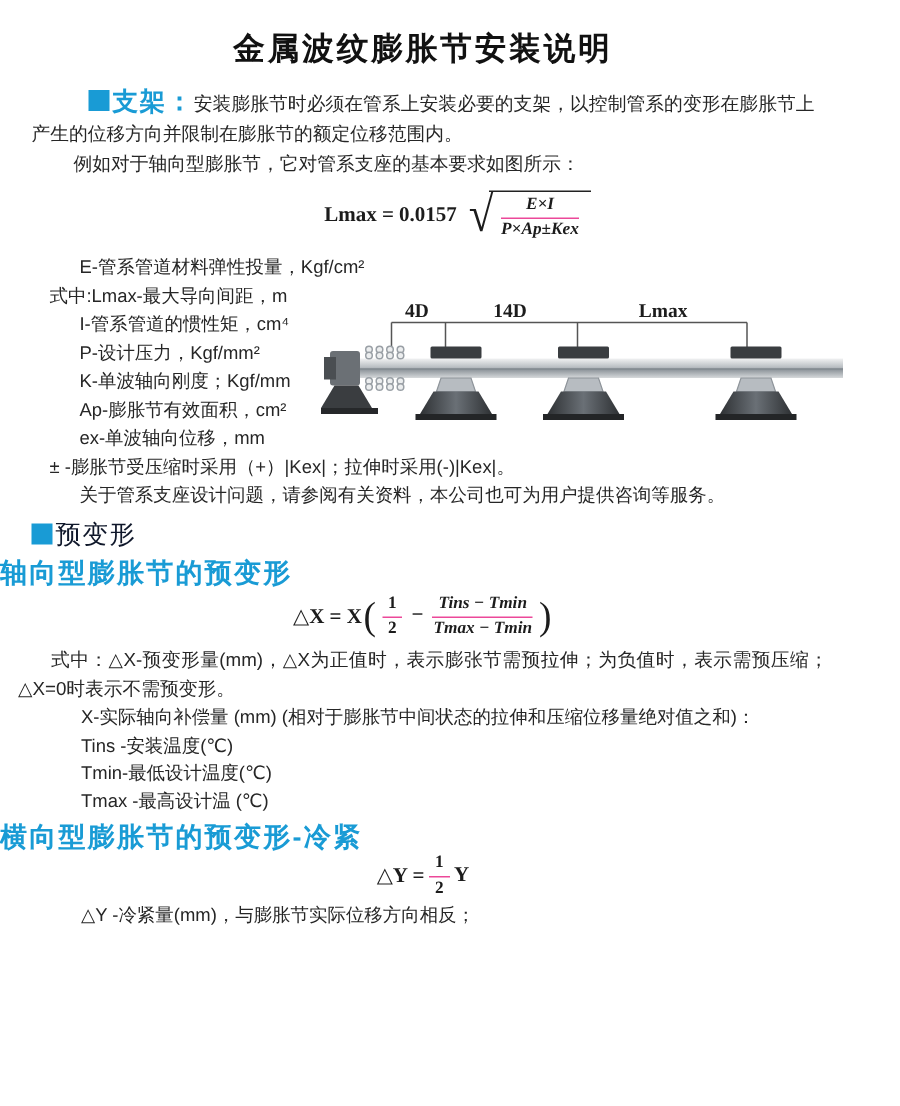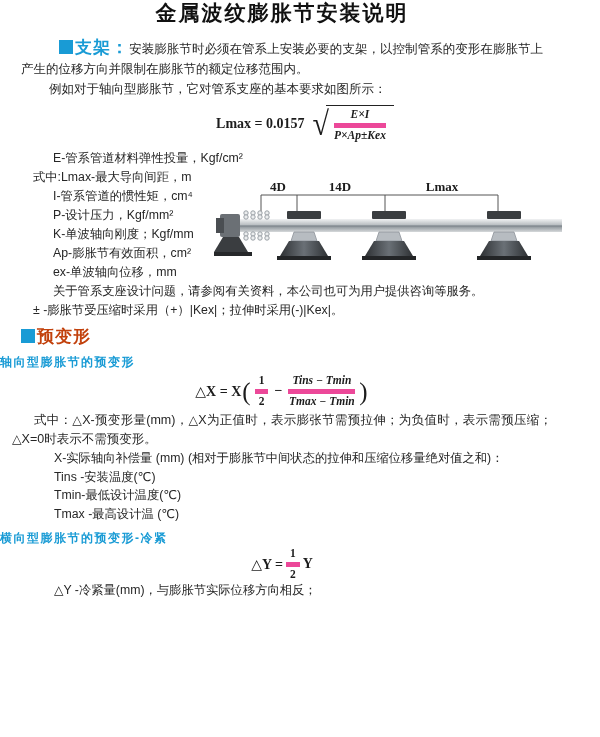--- a/index.html
+++ b/index.html
@@ -1,51 +1,51 @@
 <!DOCTYPE html>
 <html><head>
 <meta charset="utf-8">
 <style>
   html,body{margin:0;padding:0;background:#fff;}
   body{width:600px;height:737px;overflow:hidden;font-family:"Liberation Sans","DejaVu Sans",sans-serif;color:#262626;}
-  .page{position:relative;width:564px;height:737px;padding-top:0;box-sizing:border-box;}
+  .page{position:relative;width:564px;height:737px;padding-top:20px;box-sizing:border-box;}
 
   h1.title{margin:0;font-size:21px;line-height:26px;text-align:center;font-weight:bold;color:#111;letter-spacing:2px;}
 
   .para{font-size:12.5px;line-height:20px;margin:0 21px;text-align:justify;}
   .indent-lg{text-indent:38px;margin-top:12px;}
   .indent-md{text-indent:28px;}
 
   .sec-label{color:#199bd5;font-weight:bold;font-size:17px;letter-spacing:1px;white-space:nowrap;}
   .marker{display:inline-block;width:14px;height:14px;background:#199bd5;margin-right:2px;vertical-align:-1px;}
 
   
   .formula{display:flex;align-items:center;justify-content:center;font-family:"Liberation Serif","DejaVu Serif",serif;font-weight:bold;color:#1c1c1c;}
   .formula .frac{display:inline-block;text-align:center;font-size:11.5px;line-height:1.2;margin:0 3px;}
-  .frac .num{display:block;border-bottom:5px solid #ec4899;padding:0 4px 1px;}
+  .frac .num{display:block;border-bottom:1px solid #ec4899;padding:0 4px 1px;}
   .frac .den{display:block;padding-top:1px;}
   .f-lmax{font-size:14px;height:38px;margin:6px 0 6px 46px;}
   .radical{font-size:30px;font-weight:400;line-height:1;transform:scaleY(1.12);margin:0 -3px 0 8px;}
   .sqrt-body{display:inline-block;border-top:1.5px solid #222;padding:2px 5px 0;}
   .sqrt-body .frac{font-style:italic;}
   .f-axial{font-size:14px;margin:2px 0;height:36px;}
   .paren{font-size:25px;font-weight:400;line-height:1;margin:0 1px;transform:scaleY(1.05);}
   .f-op{margin:0 3px;}
   .ital{font-style:italic;}
   .f-lateral{font-size:14px;height:30px;margin:2px 0;}
 
   
   .defs-wrap{position:relative;margin-top:2px;min-height:174px;}
   .def{margin:0 0 0 53px;font-size:12.3px;line-height:19px;}
   .def.first{margin-left:33px;}
   .diagram{position:absolute;top:30px;right:2px;}
 
-  h2.sec-head{margin:4px 0 0 21px;font-size:17px;line-height:20px;color:#c2410c;font-weight:bold;letter-spacing:1px;}
+  h2.sec-head{margin:4px 0 0 21px;font-size:17px;line-height:20px;color:#0f172a;font-weight:normal;letter-spacing:1px;}
   .body-just{text-indent:2em;}
-  h3.sub-head{margin:6px 0 2px;font-size:12px;line-height:18px;color:#199bd5;font-weight:bold;letter-spacing:1.5px;}
+  h3.sub-head{margin:6px 0 2px;font-size:18px;line-height:18px;color:#199bd5;font-weight:bold;letter-spacing:1.5px;}
   .axial-head{margin-left:62px;}
   .lateral-head{margin-left:33px;margin-top:4px;}
   .para-shizhong{font-size:12.5px;line-height:19px;margin:0 12px;text-indent:22px;text-align:justify;}
   .def-line{margin:0 0 0 54px;font-size:12.3px;line-height:18.5px;}
   .note-indent{text-indent:32px;}
 </style>
 </head>
 <body>
 
 <div class="page">
@@ -68,22 +68,22 @@
   </div>
 
   <div class="defs-wrap">
     <p class="def">E-管系管道材料弹性投量，Kgf/cm²</p>
     <p class="def first">式中:Lmax-最大导向间距，m</p>
     <p class="def">I-管系管道的惯性矩，cm⁴</p>
     <p class="def">P-设计压力，Kgf/mm²</p>
     <p class="def">K-单波轴向刚度；Kgf/mm</p>
     <p class="def">Ap-膨胀节有效面积，cm²</p>
     <p class="def">ex-单波轴向位移，mm</p>
+    <p class="def first">± -膨胀节受压缩时采用（+）|Kex|；拉伸时采用(-)|Kex|。</p>
     <p class="def">关于管系支座设计问题，请参阅有关资料，本公司也可为用户提供咨询等服务。</p>
-    <p class="def first">± -膨胀节受压缩时采用（+）|Kex|；拉伸时采用(-)|Kex|。</p>
 
     <svg class="diagram" width="348" height="96" viewBox="0 0 348 96">
       <defs>
         <linearGradient id="pipeGrad" x1="0" y1="0" x2="0" y2="1">
           <stop offset="0" stop-color="#f1f2f3"></stop>
           <stop offset="0.45" stop-color="#b9bec2"></stop>
           <stop offset="0.58" stop-color="#8f969c"></stop>
           <stop offset="1" stop-color="#d6d9db"></stop>
         </linearGradient>
         <linearGradient id="baseGrad" x1="0" y1="0" x2="1" y2="0">

